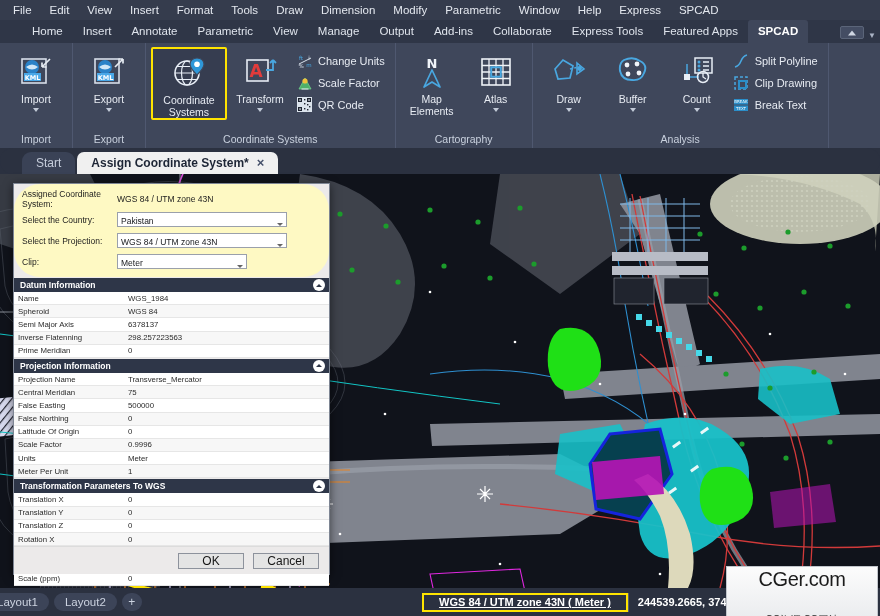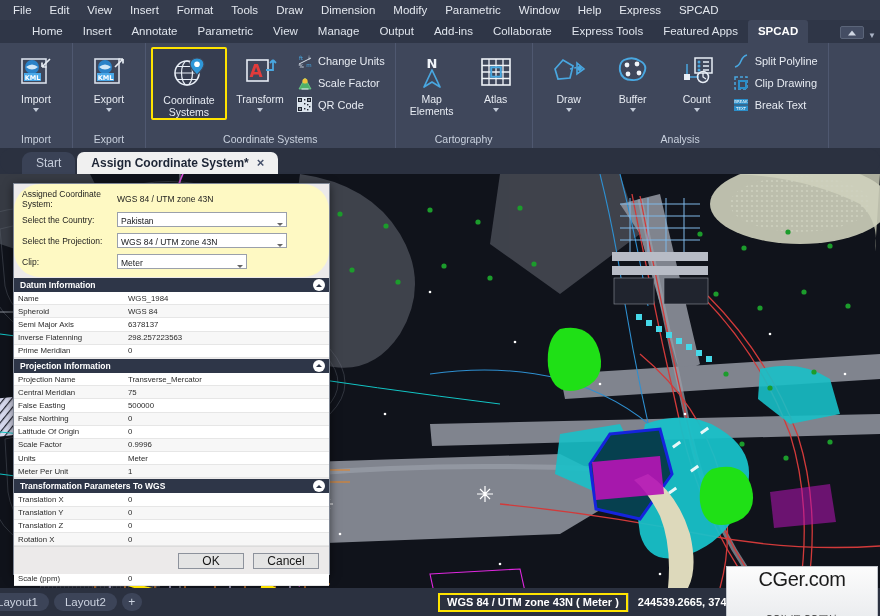--- a/index.html
+++ b/index.html
@@ -200,23 +200,23 @@
   .lplus {
     width: 20px; height: 18px; background: #3c4458; border-radius: 9px;
     color: #ccd3e0; font-size: 12px; display: flex; align-items: center;
     justify-content: center; cursor: default;
   }
   .sb-right {
     position: absolute; right: 0; top: 588px; height: 28px;
     display: flex; align-items: center; z-index: 30;
   }
   .cs-chip {
-    height: 19px; display: flex; align-items: center; padding: 0 7px;
+    height: 19px; display: flex; align-items: center; padding: 0 15px;
     border: 2px solid #ffe400; color: #fff; font-size: 11px; font-weight: bold;
-    background: #2b3140; white-space: nowrap;
+    background: #2b3140; white-space: nowrap; text-decoration: underline;
   }
   .coord-box {
     height: 19px; display: flex; align-items: center; padding: 0 9px;
     color: #fff; font-size: 11px; font-weight: bold; white-space: nowrap;
     border-left: 1px solid #555d70;
   }
   .model-box {
     height: 19px; display: flex; align-items: center; padding: 0 6px;
     color: #fff; font-size: 11px; font-weight: bold;
     border-left: 1px solid #555d70; overflow: hidden;

